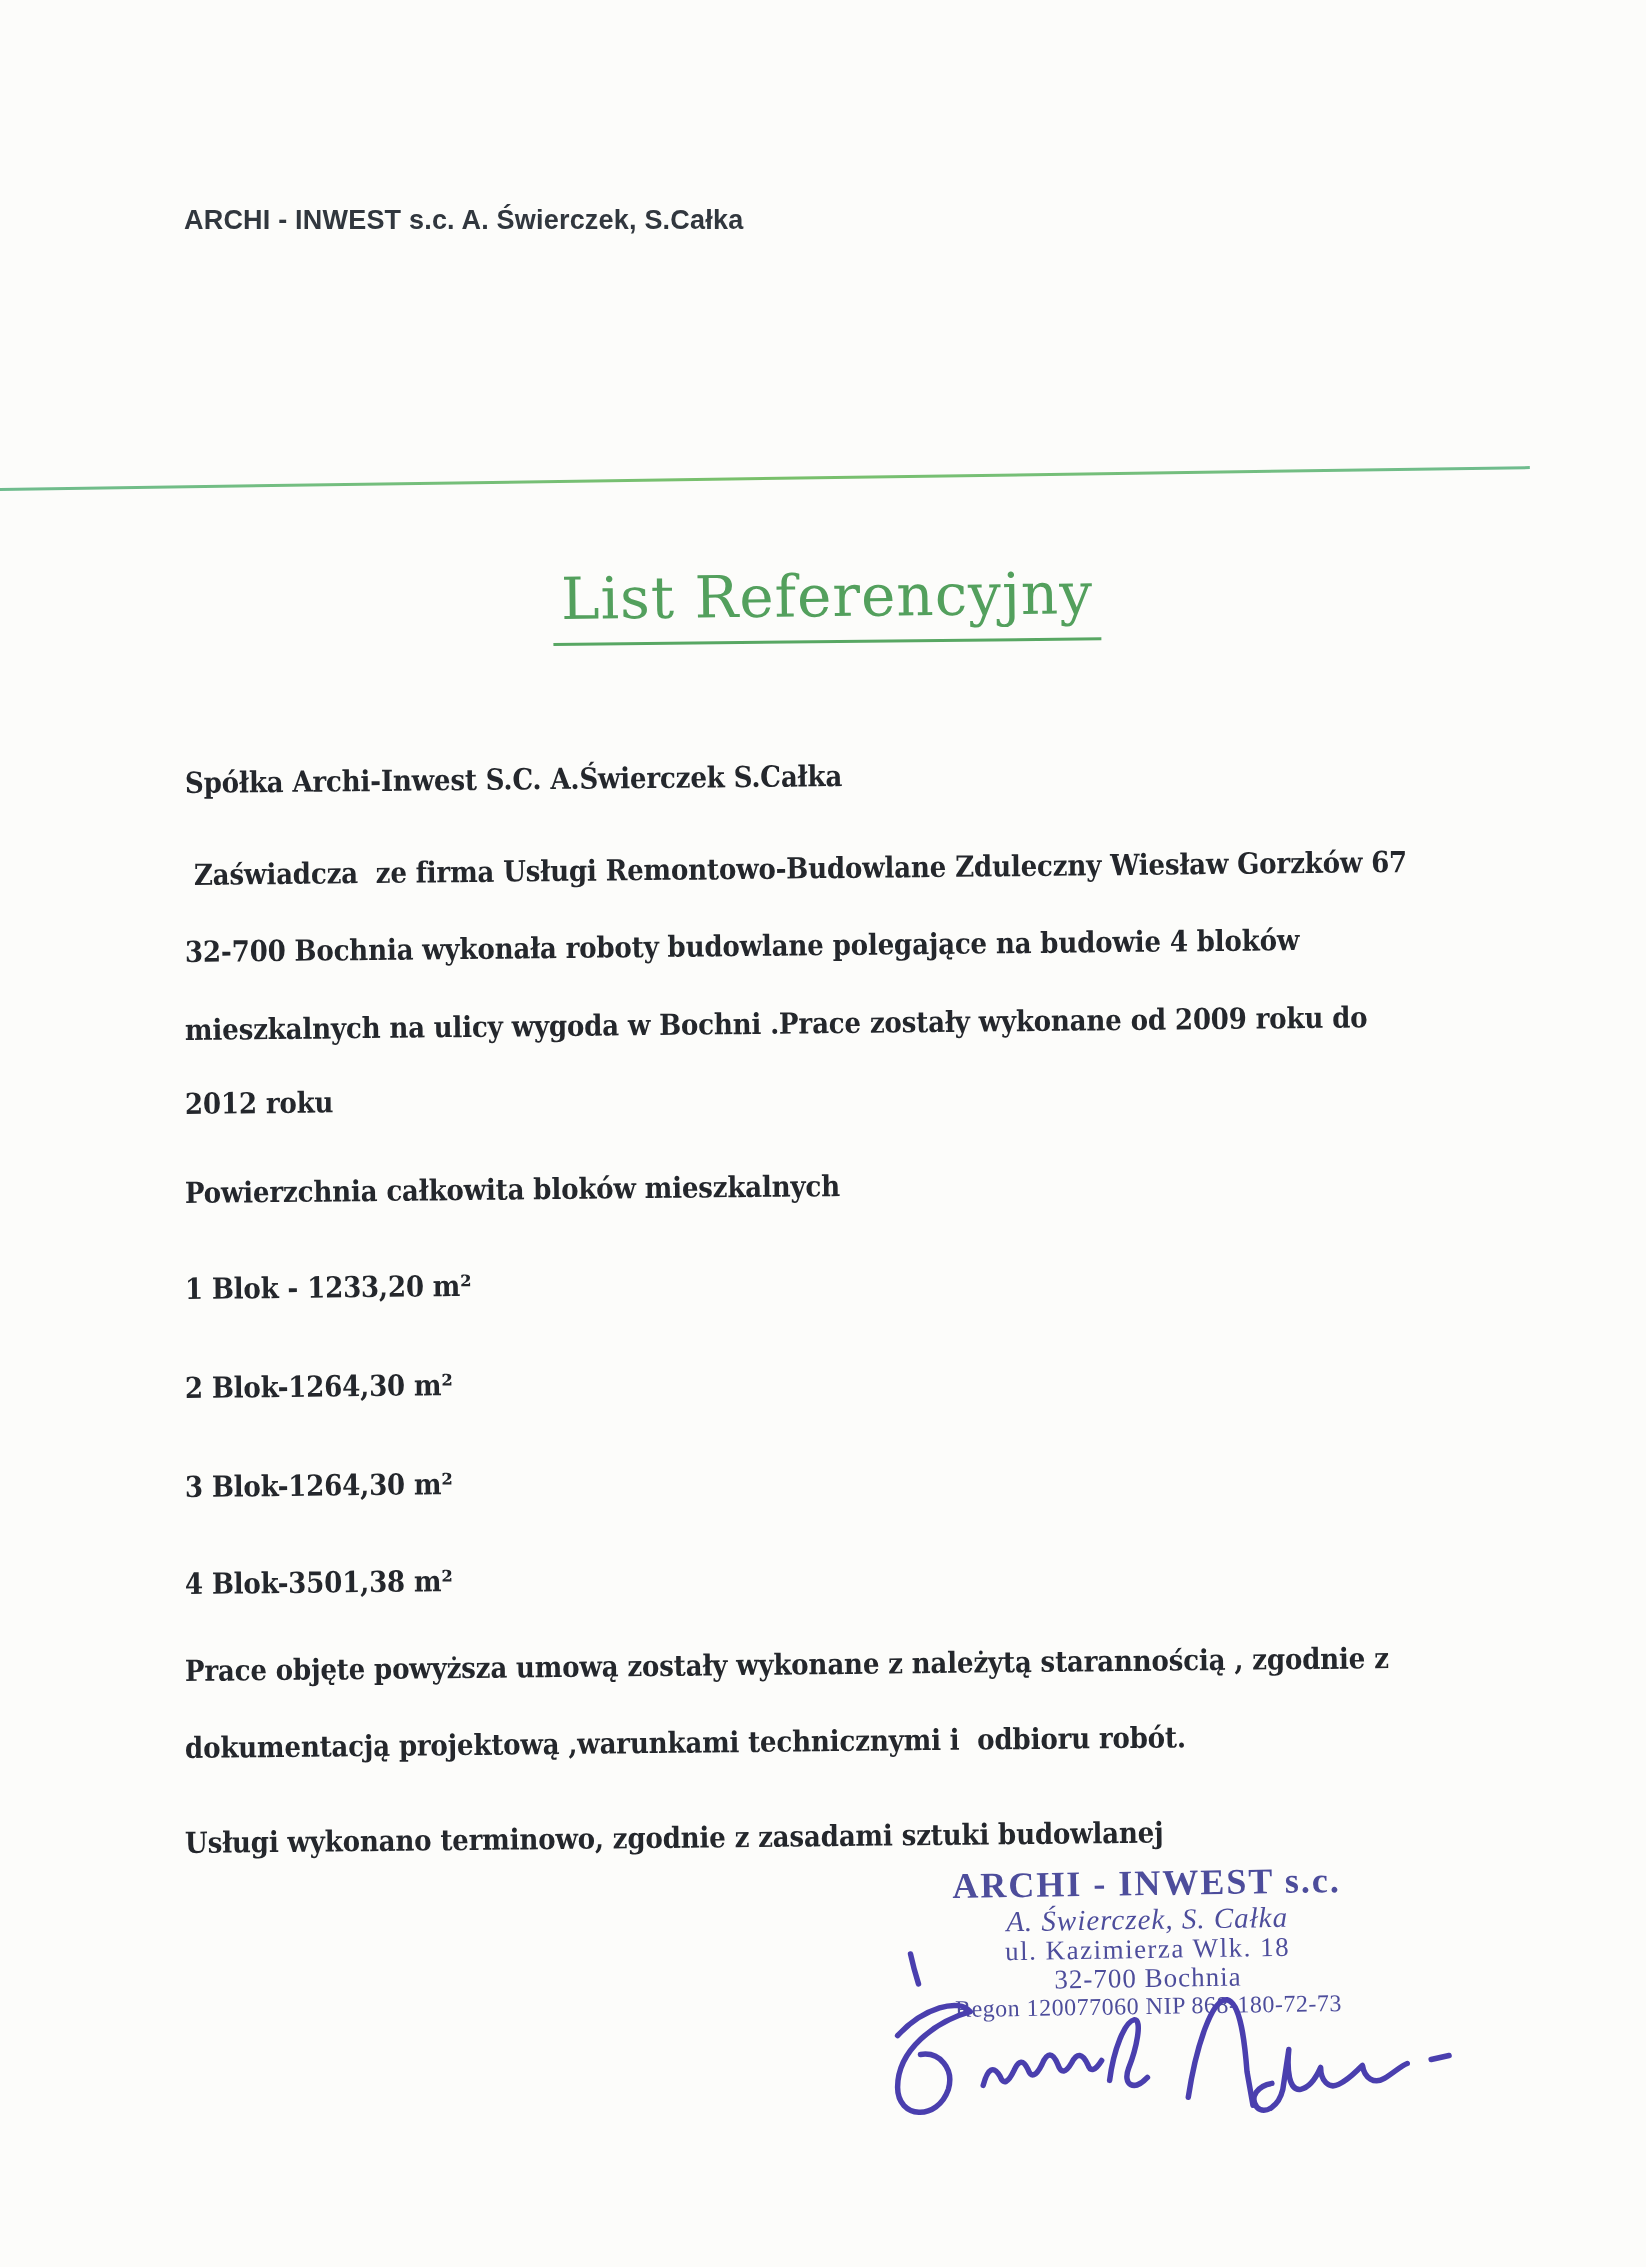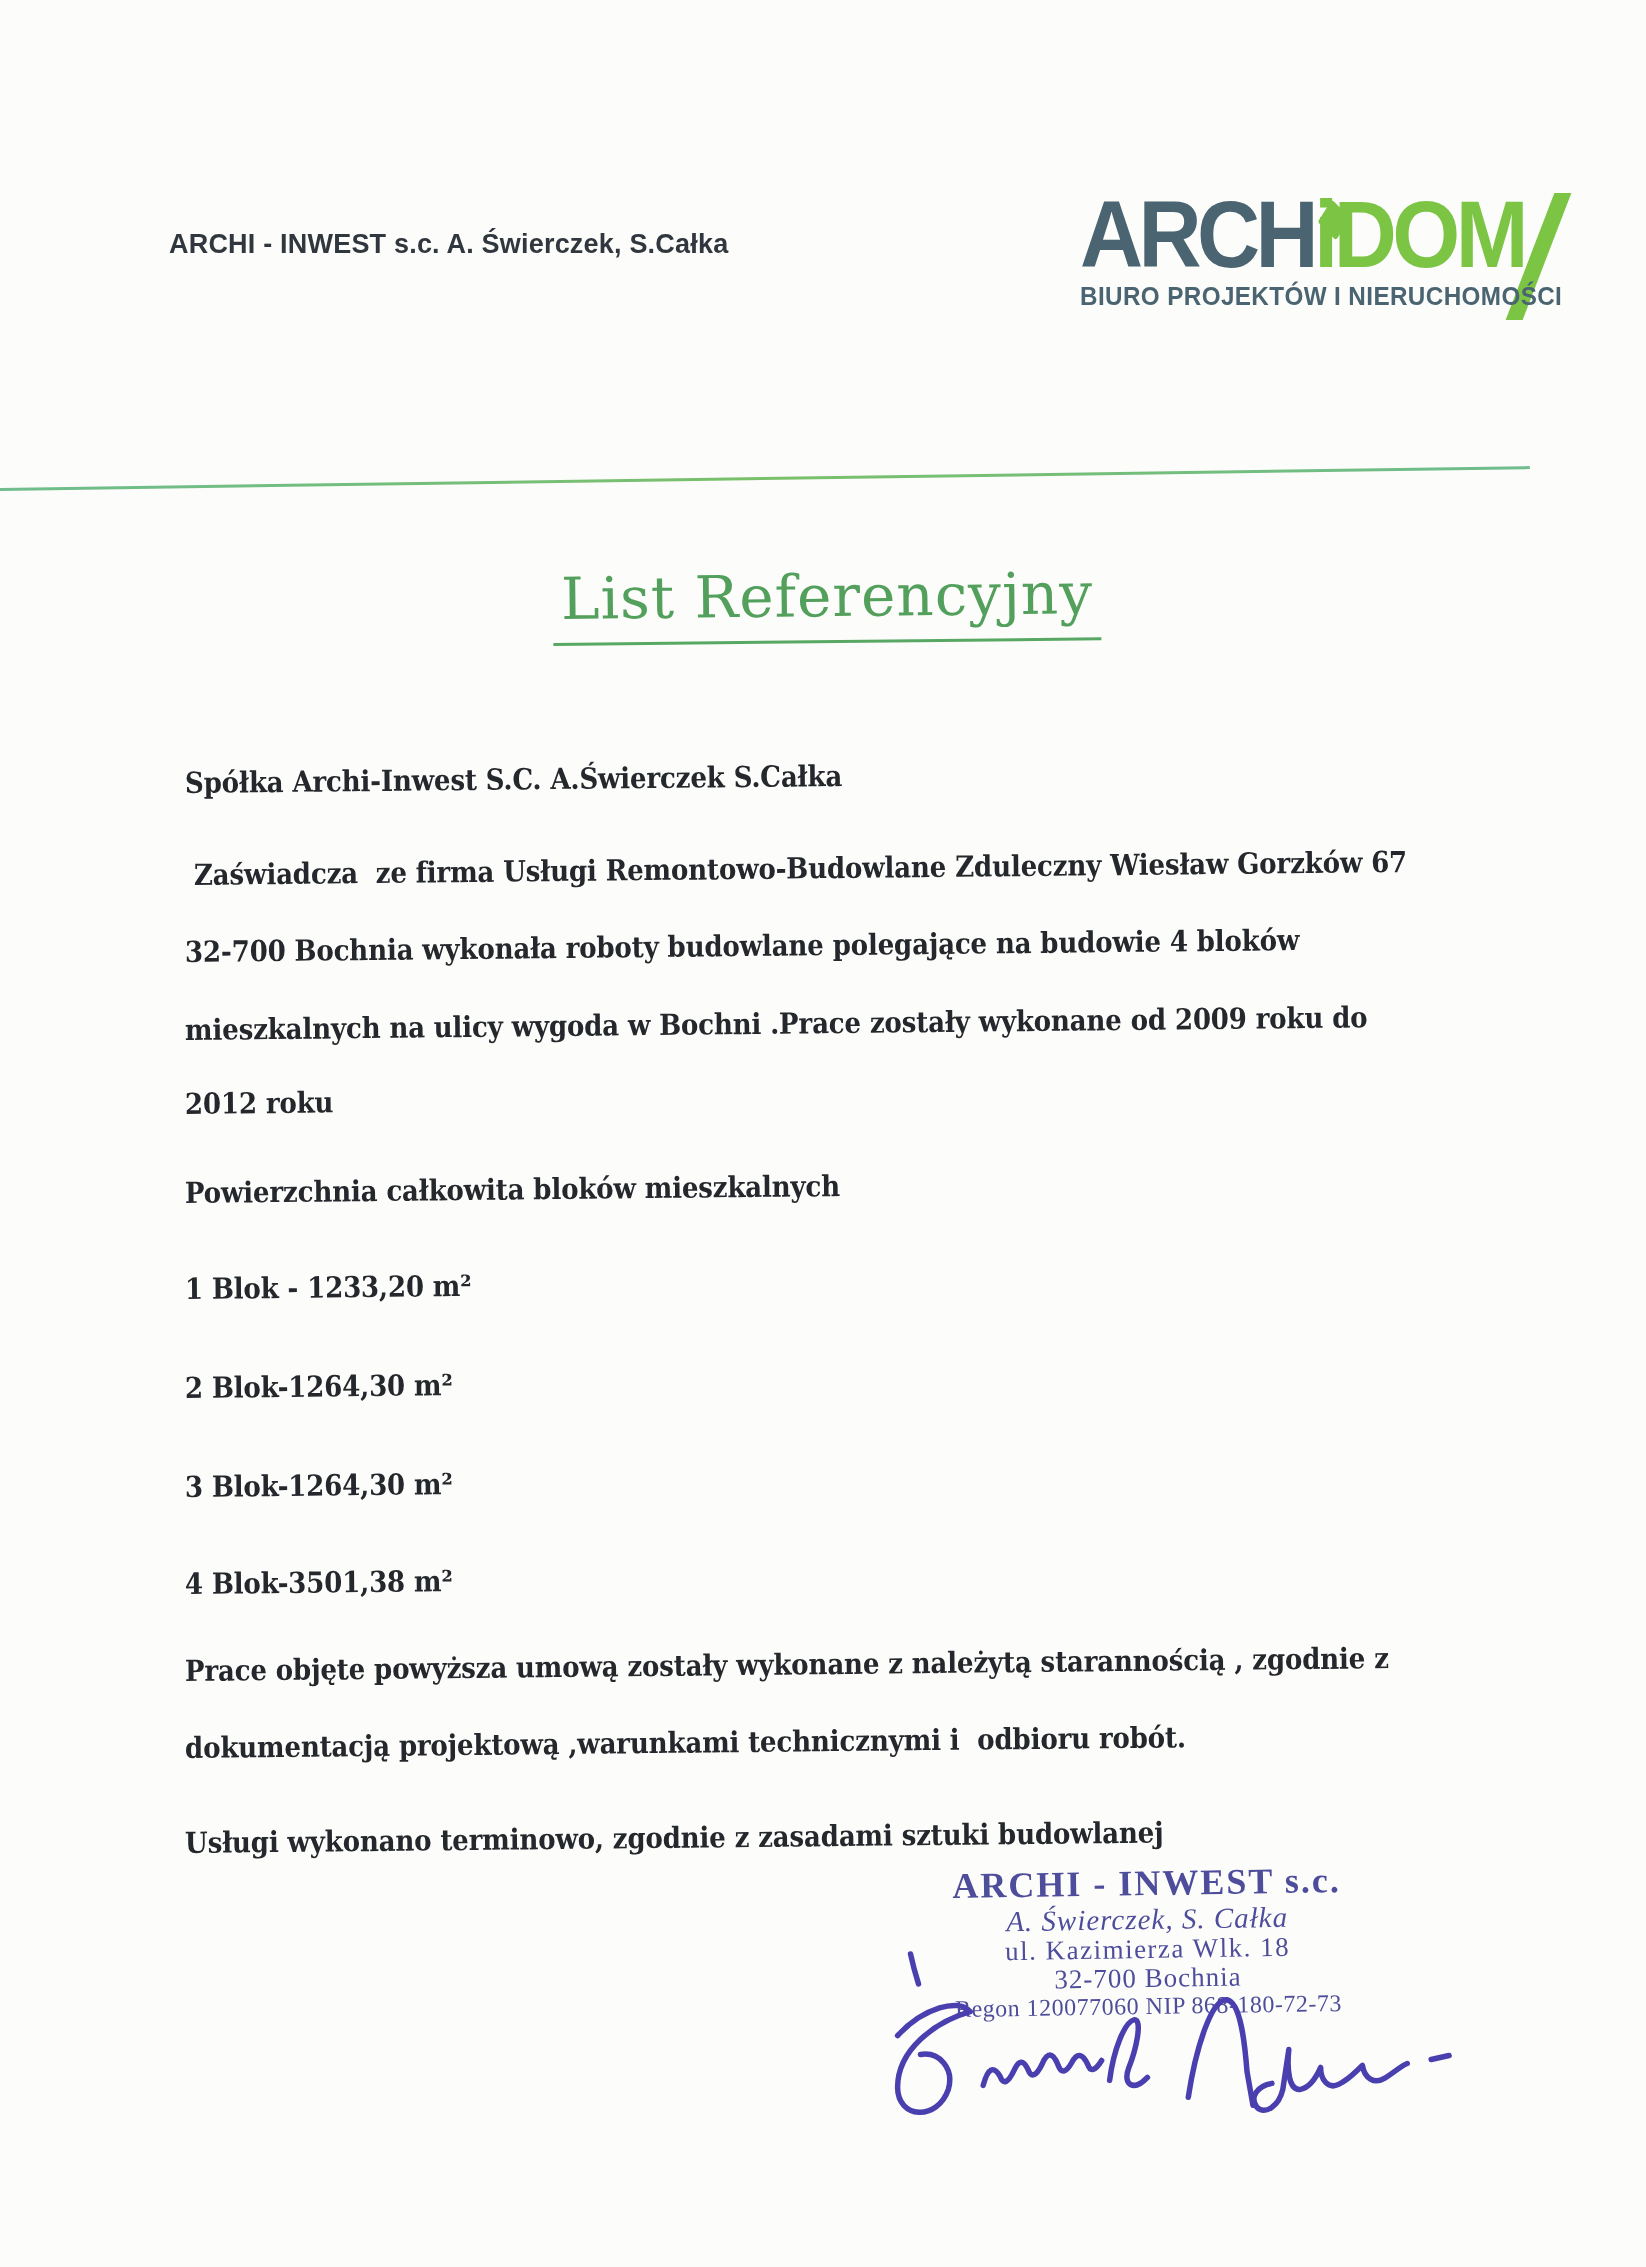--- a/index.html
+++ b/index.html
@@ -5,21 +5,21 @@
   html,body{margin:0;padding:0;background:#e8e8e6;}
   #page{
     position:relative;
     width:1647px;height:2268px;
     background:#fcfcfa;
     overflow:hidden;
     font-family:"Liberation Sans",sans-serif;
     color:#2b3036;
   }
   
-  #letterhead{position:absolute;left:169px;top:205px;margin-top:24px;}
+  #letterhead{position:absolute;left:184px;top:205px;}
   .company-name{font-size:27px;font-weight:bold;color:#31373e;letter-spacing:0.2px;}
   .addr-block{margin-top:40px;font-size:27px;color:#42484f;line-height:36px;}
   
   #logo{position:absolute;left:1080px;top:187px;width:488px;}
   .wordmark{
     font-weight:bold;font-size:95px;line-height:95px;letter-spacing:-5px;
     transform:scaleX(.92);transform-origin:left center;white-space:nowrap;
   }
   .wm-dark{color:#4a6472;}
   .wm-green{color:#7cc544;}
@@ -75,28 +75,20 @@
 </style>
 </head>
 <body>
 
 <div id="page">
 
   <div id="letterhead">
     <div class="company-name">ARCHI - INWEST s.c. A. Świerczek, S.Całka</div>
   </div>
 
-  <div id="logo">
-    <div class="wordmark">
-      <span class="wm-dark">ARCH</span><span class="wm-green">iDOM</span>
-    </div>
-    <div class="logo-leaf"></div>
-    <div class="logo-slash"></div>
-    <div class="logo-tagline">BIURO PROJEKTÓW I NIERUCHOMOŚCI</div>
-  </div>
 
   <div id="divider"></div>
 
   <div id="doc-title">List Referencyjny</div>
 
   <div class="body-line" style="top:766px">Spółka Archi-Inwest S.C. A.Świerczek S.Całka</div>
   <div class="body-line" style="top:858px"> Zaświadcza  ze firma Usługi Remontowo-Budowlane Zduleczny Wiesław Gorzków 67</div>
   <div class="body-line" style="top:935px">32-700 Bochnia wykonała roboty budowlane polegające na budowie 4 bloków</div>
   <div class="body-line" style="top:1013px">mieszkalnych na ulicy wygoda w Bochni .Prace zostały wykonane od 2009 roku do</div>
   <div class="body-line" style="top:1087px">2012 roku</div>

